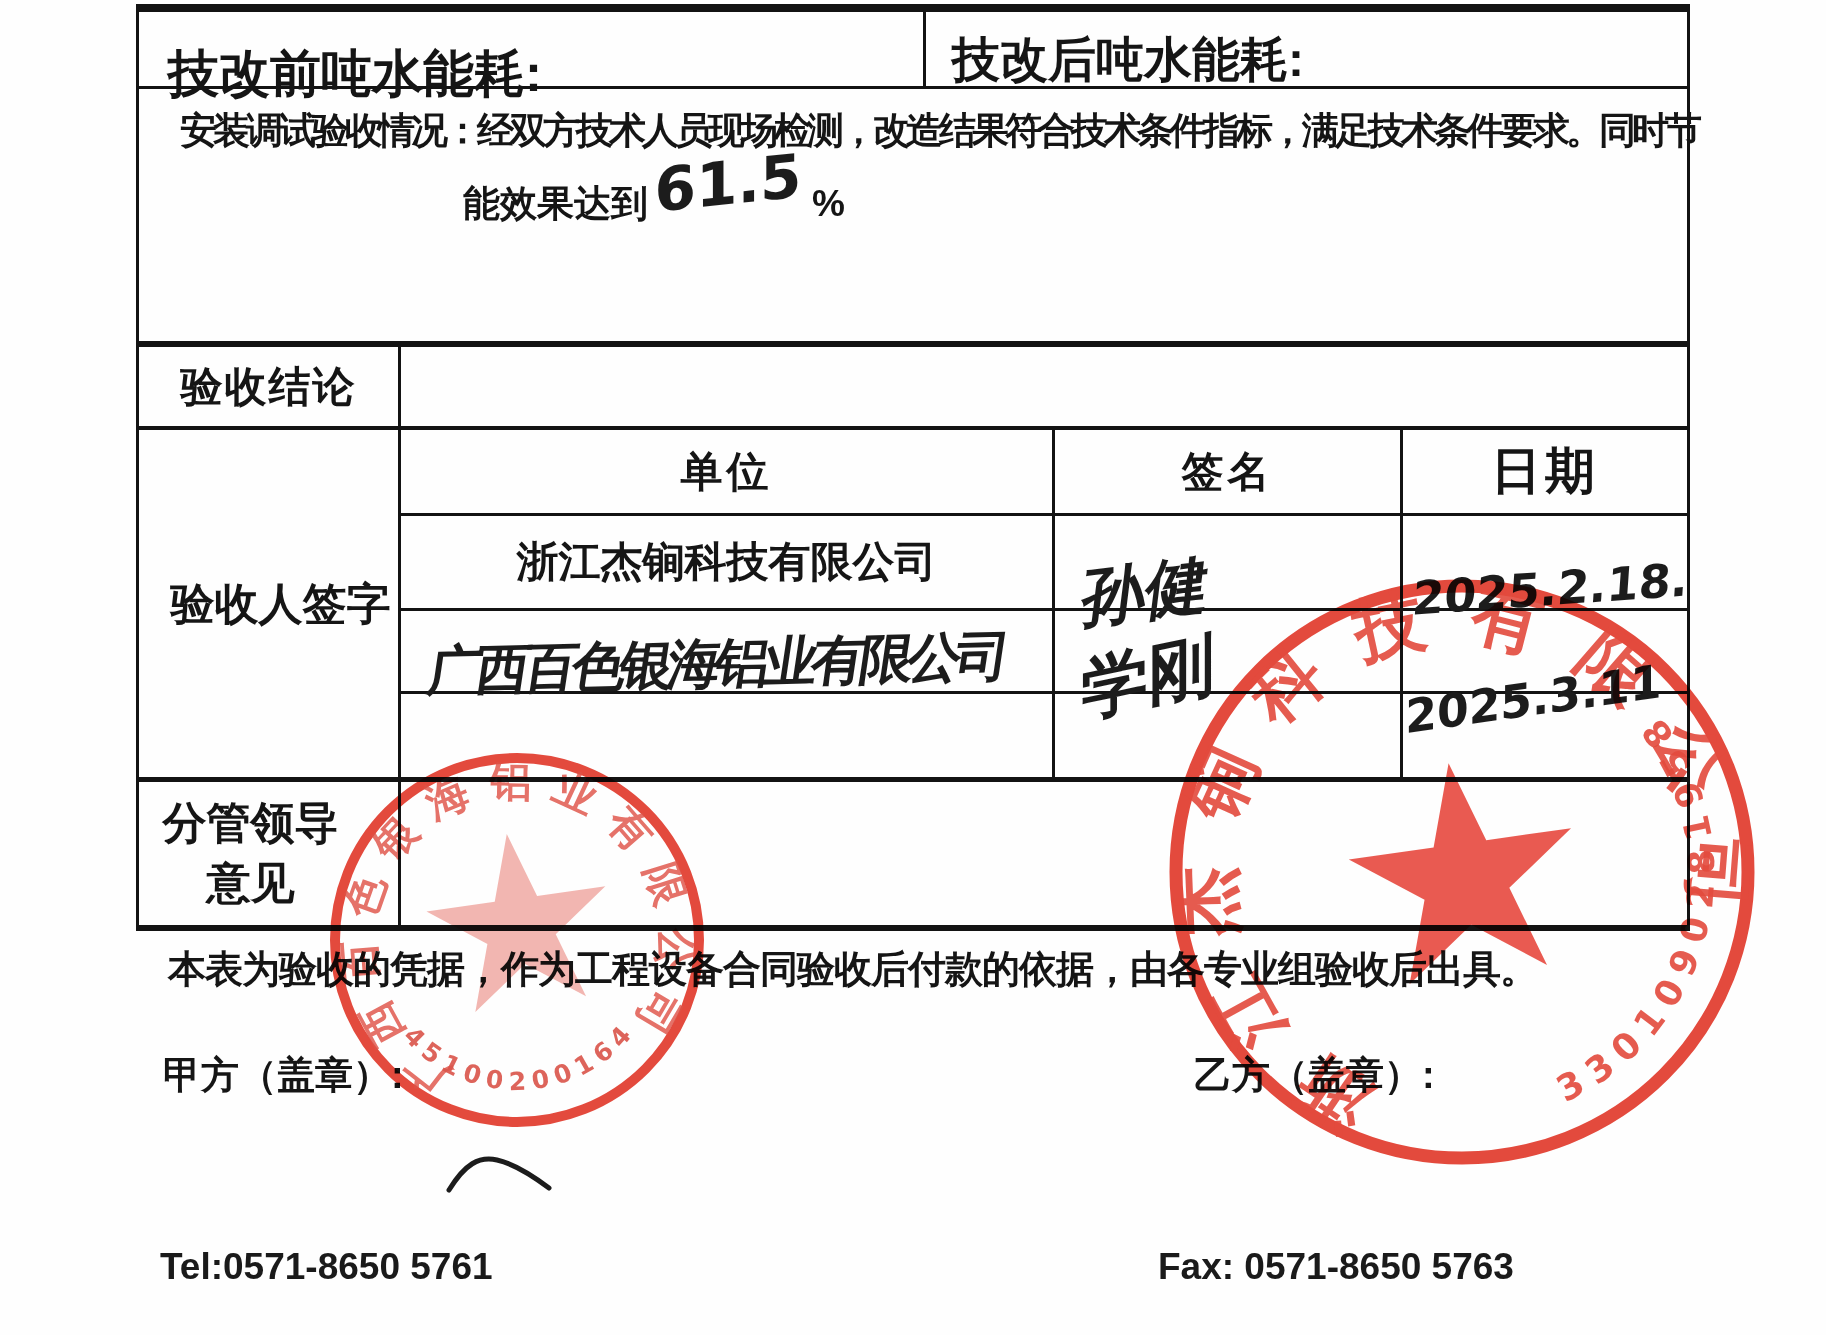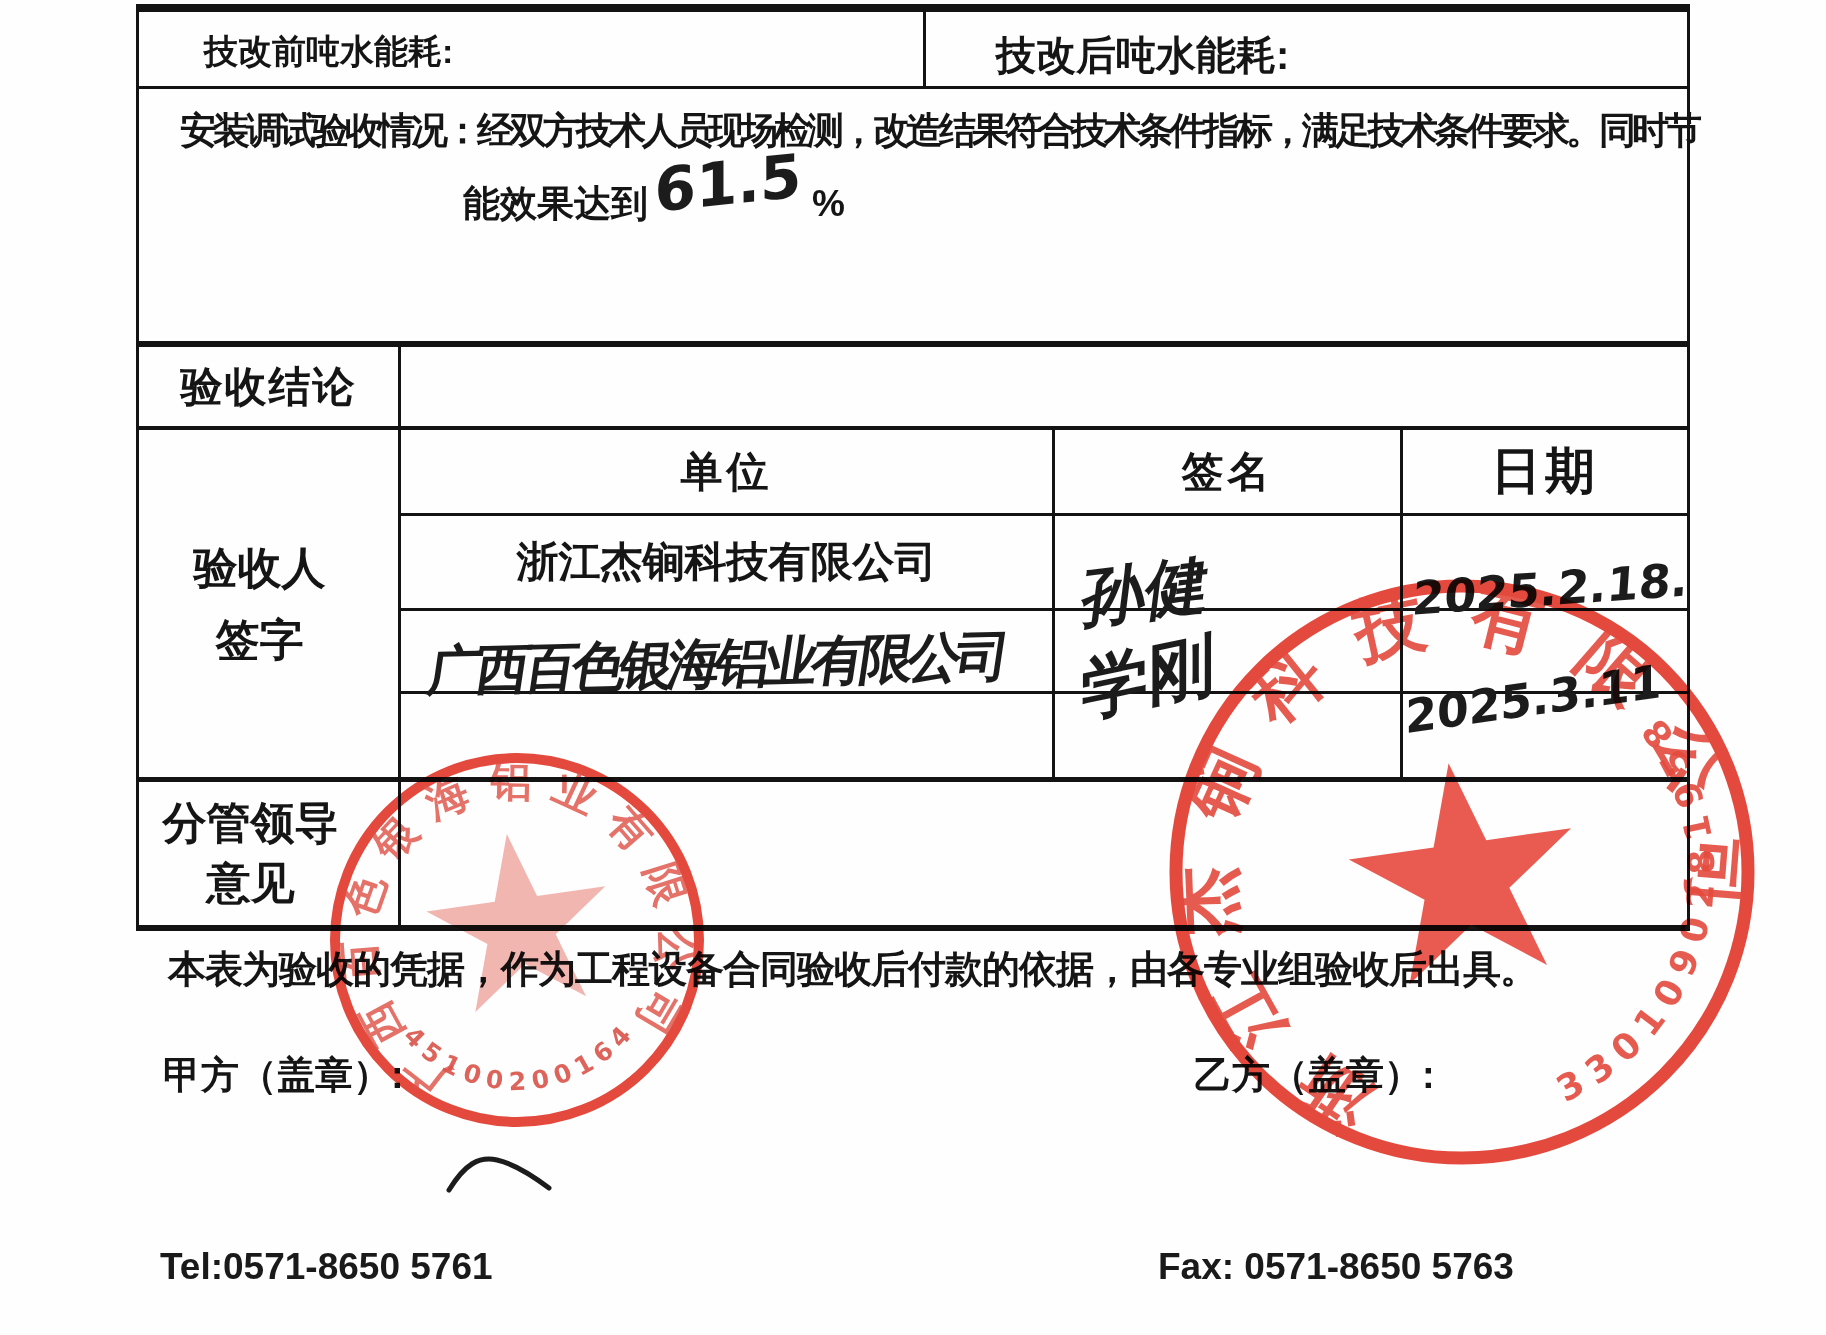--- a/index.html
+++ b/index.html
@@ -34,31 +34,31 @@
   <div class="hline" style="left:136px;top:777px;width:1554px;height:5px;"></div>
   <div class="hline" style="left:136px;top:925px;width:1554px;height:6px;"></div>
 
   <div class="vline" style="left:136px;top:4px;width:3px;height:927px;"></div>
   <div class="vline" style="left:1687px;top:4px;width:3px;height:927px;"></div>
   <div class="vline" style="left:923px;top:4px;width:3px;height:85px;"></div>
   <div class="vline" style="left:398px;top:341px;width:3px;height:590px;"></div>
   <div class="vline" style="left:1052px;top:426px;width:3px;height:354px;"></div>
   <div class="vline" style="left:1400px;top:426px;width:3px;height:354px;"></div>
 
-  <div class="lefttext" style="left:168px;top:29px;font-size:34px;margin-left:36px;">技改前吨水能耗:</div>
-  <div class="lefttext" style="left:952px;top:28px;font-size:40px;margin-left:44px;">技改后吨水能耗:</div>
+  <div class="lefttext" style="left:168px;top:40px;font-size:51px;">技改前吨水能耗:</div>
+  <div class="lefttext" style="left:952px;top:28px;font-size:48px;">技改后吨水能耗:</div>
 
   <div class="lefttext" style="left:180px;top:106px;font-size:37px;letter-spacing:-4px;font-family:Liberation Mono, monospace;">安装调试验收情况：经双方技术人员现场检测，改造结果符合技术条件指标，满足技术条件要求。同时节</div>
   <div class="lefttext" style="left:463px;top:160px;font-size:37px;">
     <span>能效果达到</span><span class="hand" style="position:relative;left:6px;top:-12px;font-size:60px;display:inline-block;transform:rotate(-6deg) skewX(-6deg);">61.5</span><span style="margin-left:16px;">%</span>
   </div>
 
   <div class="cell-label" style="left:139px;top:347px;width:259px;height:79px;font-size:42px;letter-spacing:2px;">验收结论</div>
 
-  <div class="cell-label" style="left:130px;top:430px;width:259px;height:347px;font-size:44px;flex-direction:column;line-height:72px;">
+  <div class="cell-label" style="left:151px;top:430px;width:259px;height:347px;font-size:44px;flex-direction:row;line-height:72px;">
     <div>验收人</div>
     <div>签字</div>
   </div>
 
   <div class="cell-label" style="left:401px;top:430px;width:651px;height:83px;font-size:42px;letter-spacing:4px;border-radius:15px;">单位</div>
   <div class="cell-label" style="left:1055px;top:430px;width:345px;height:83px;font-size:42px;letter-spacing:4px;">签名</div>
   <div class="cell-label" style="left:1403px;top:430px;width:284px;height:83px;font-size:50px;letter-spacing:4px;">日期</div>
 
   <div class="cell-label" style="left:401px;top:516px;width:651px;height:92px;font-size:42px;">浙江杰锏科技有限公司</div>
 

